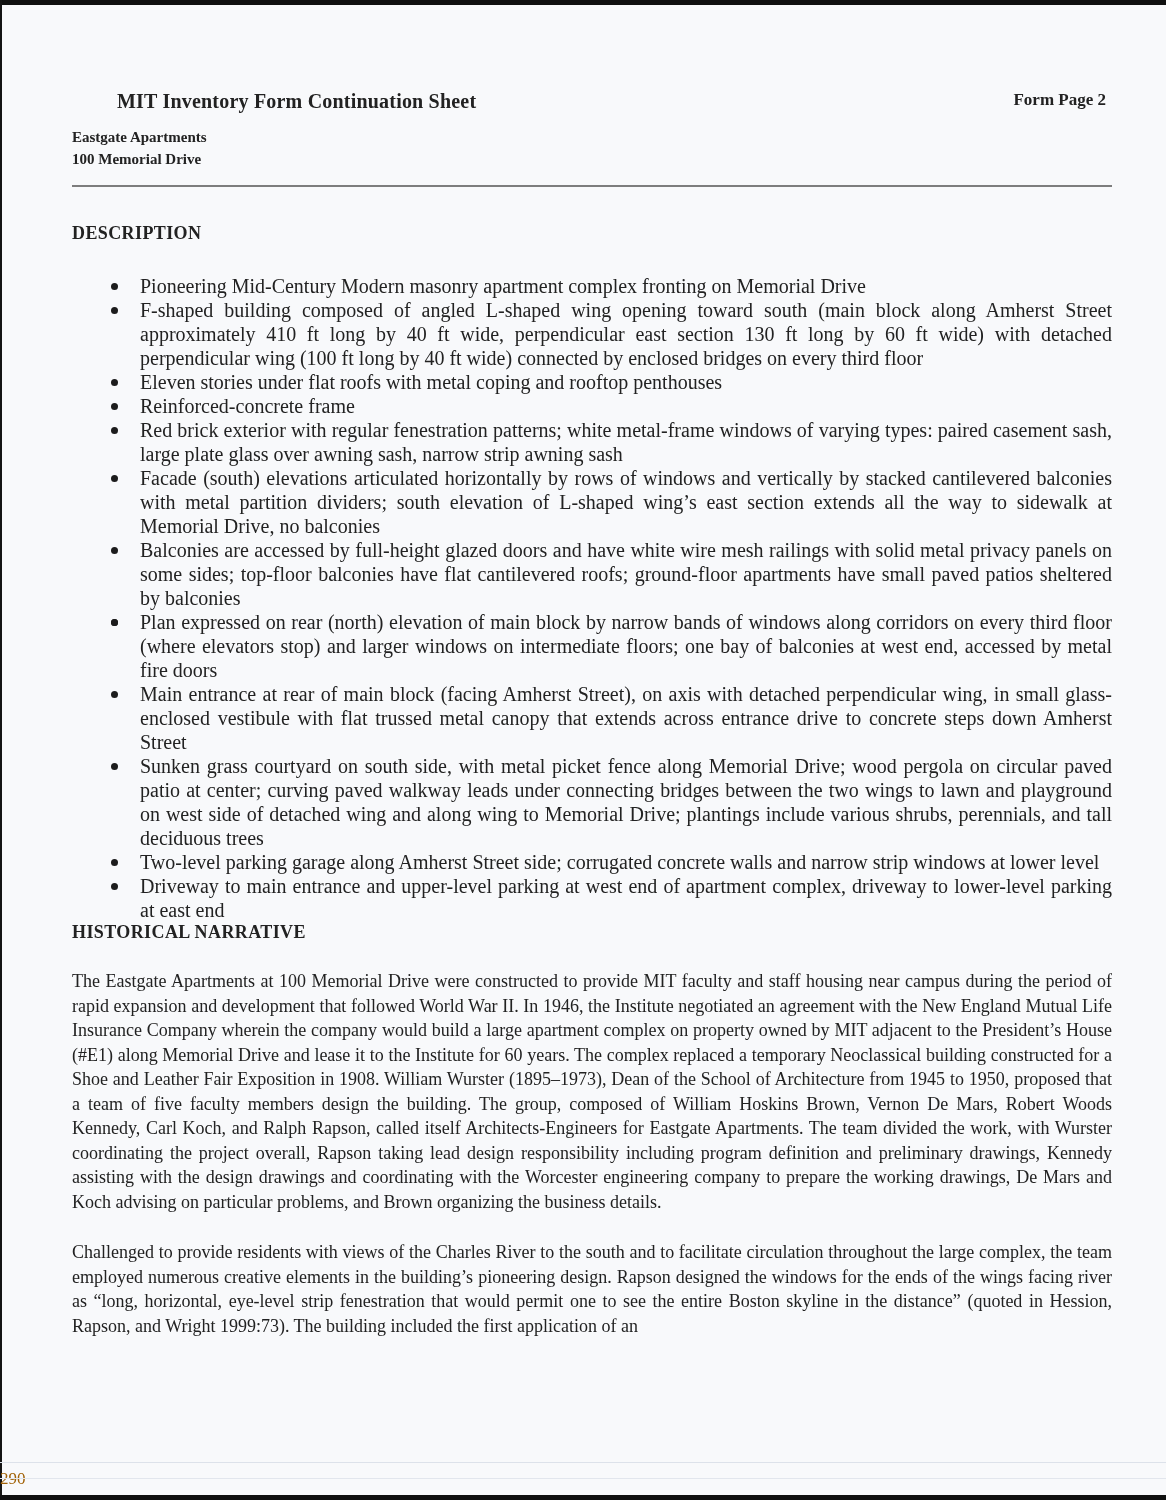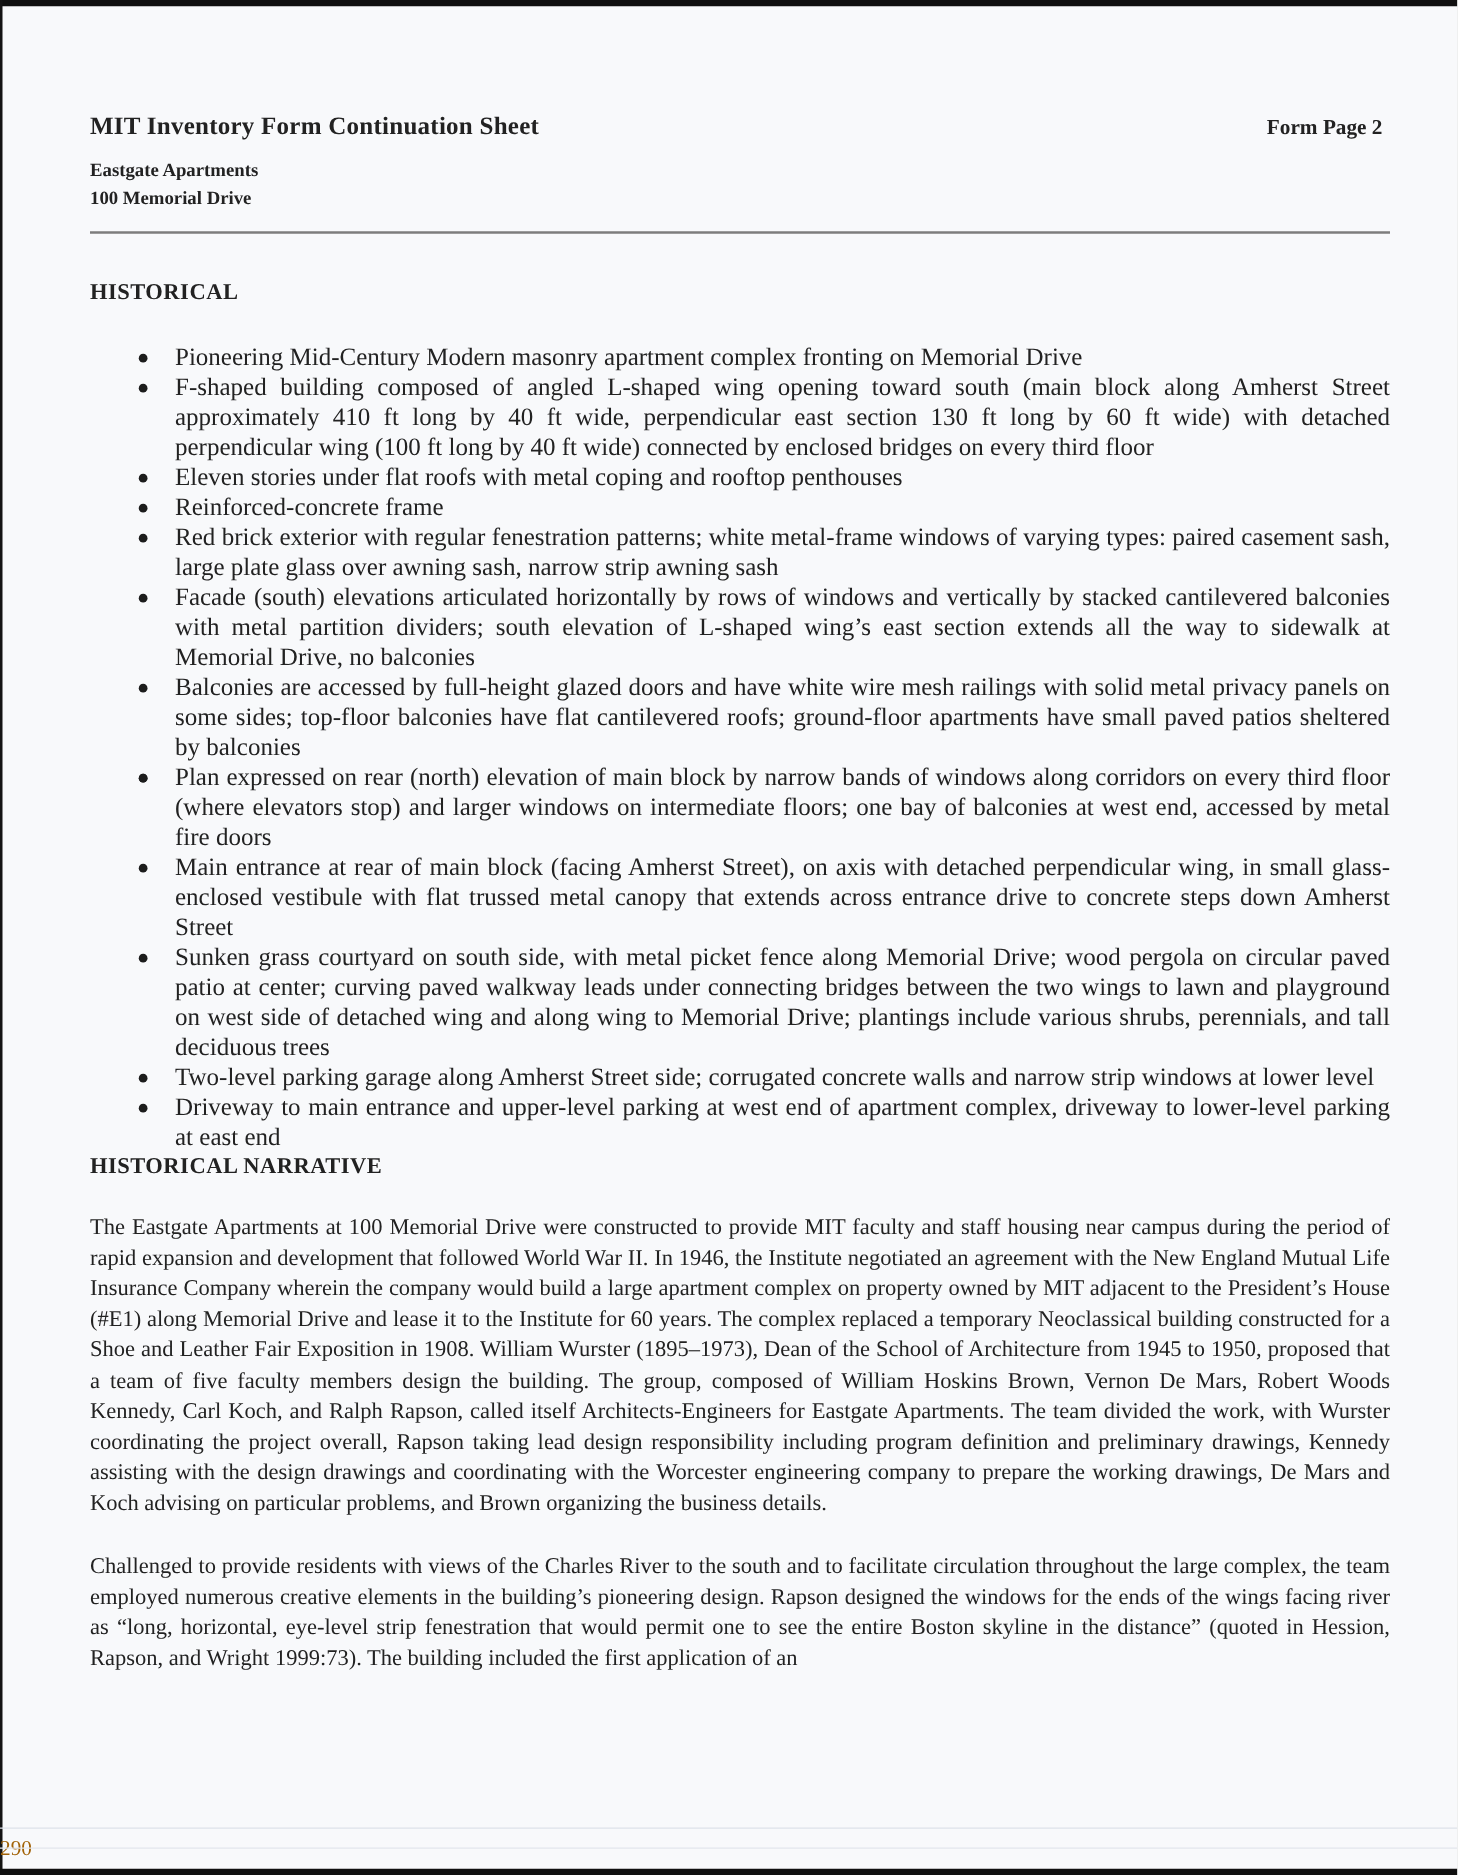--- a/index.html
+++ b/index.html
@@ -20,21 +20,22 @@
   .scan-line-1 { position: absolute; left: 0; top: 1462px; width: 100%; height: 1px; background: #dde2ea; }
   .scan-line-2 { position: absolute; left: 0; top: 1478px; width: 100%; height: 1px; background: #e2e6ed; }
 
   .content {
     position: relative;
     padding: 90px 54px 0 72px;
   }
   .header-row {
     display: flex;
     justify-content: space-between;
-    align-items: center;
+    align-items: flex-start;
+    margin-left: 45px;
   }
   .doc-title {
     font-size: 20px;
     font-weight: bold;
     letter-spacing: 0.2px;
   }
   .form-page {
     font-size: 17px;
     font-weight: bold;
     margin-right: 6px;
@@ -109,21 +110,21 @@
       <span class="form-page">Form Page 2</span>
     </div>
 
     <div class="property-block">
       <div>Eastgate Apartments</div>
       <div>100 Memorial Drive</div>
     </div>
 
     <div class="rule"></div>
 
-    <div class="section-heading heading-description">HISTORICAL</div>
+    <div class="section-heading heading-description">DESCRIPTION</div>
 
     <ul class="desc-list">
       <li><span class="bullet-dot"></span><span>Pioneering Mid-Century Modern masonry apartment complex fronting on Memorial Drive</span></li>
       <li><span class="bullet-dot"></span><span>F-shaped building composed of angled L-shaped wing opening toward south (main block along Amherst Street approximately 410 ft long by 40 ft wide, perpendicular east section 130 ft long by 60 ft wide) with detached perpendicular wing (100 ft long by 40 ft wide) connected by enclosed bridges on every third floor</span></li>
       <li><span class="bullet-dot"></span><span>Eleven stories under flat roofs with metal coping and rooftop penthouses</span></li>
       <li><span class="bullet-dot"></span><span>Reinforced-concrete frame</span></li>
       <li><span class="bullet-dot"></span><span>Red brick exterior with regular fenestration patterns; white metal-frame windows of varying types: paired casement sash, large plate glass over awning sash, narrow strip awning sash</span></li>
       <li><span class="bullet-dot"></span><span>Facade (south) elevations articulated horizontally by rows of windows and vertically by stacked cantilevered balconies with metal partition dividers; south elevation of L-shaped wing’s east section extends all the way to sidewalk at Memorial Drive, no balconies</span></li>
       <li><span class="bullet-dot"></span><span>Balconies are accessed by full-height glazed doors and have white wire mesh railings with solid metal privacy panels on some sides; top-floor balconies have flat cantilevered roofs; ground-floor apartments have small paved patios sheltered by balconies</span></li>
       <li><span class="bullet-dot"></span></li>

